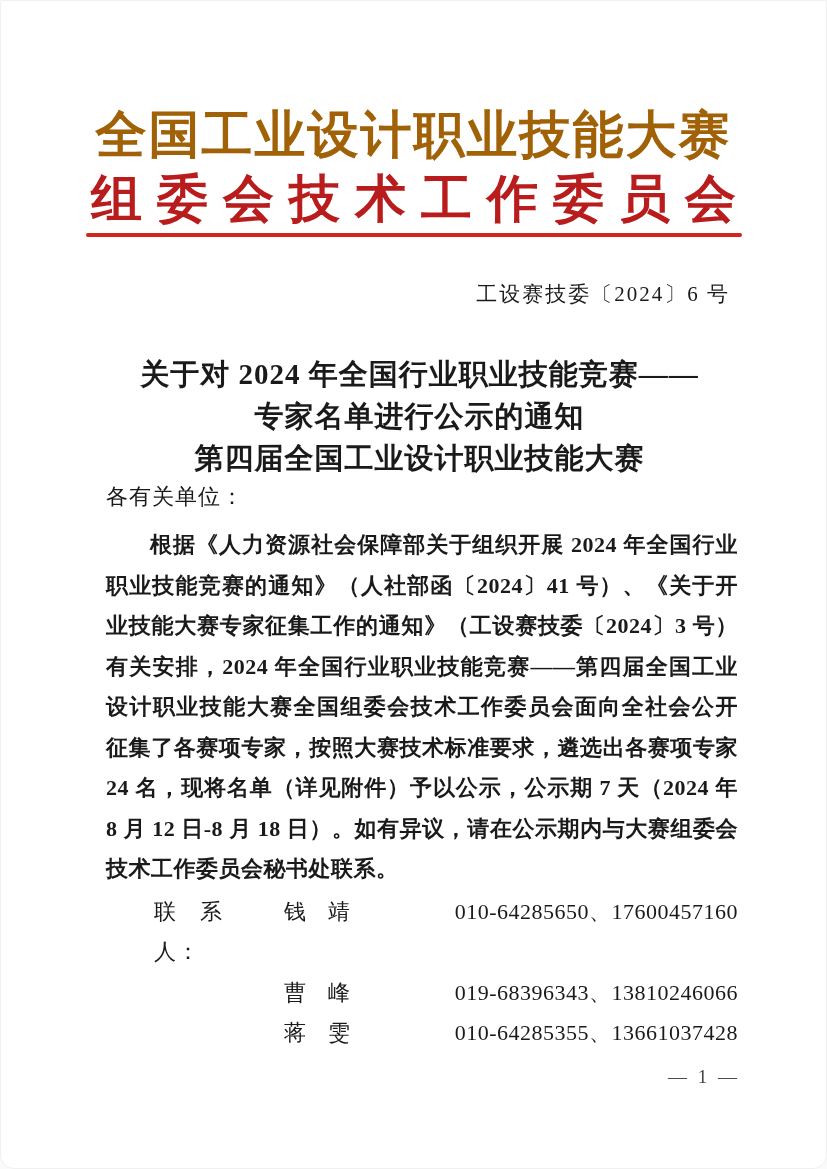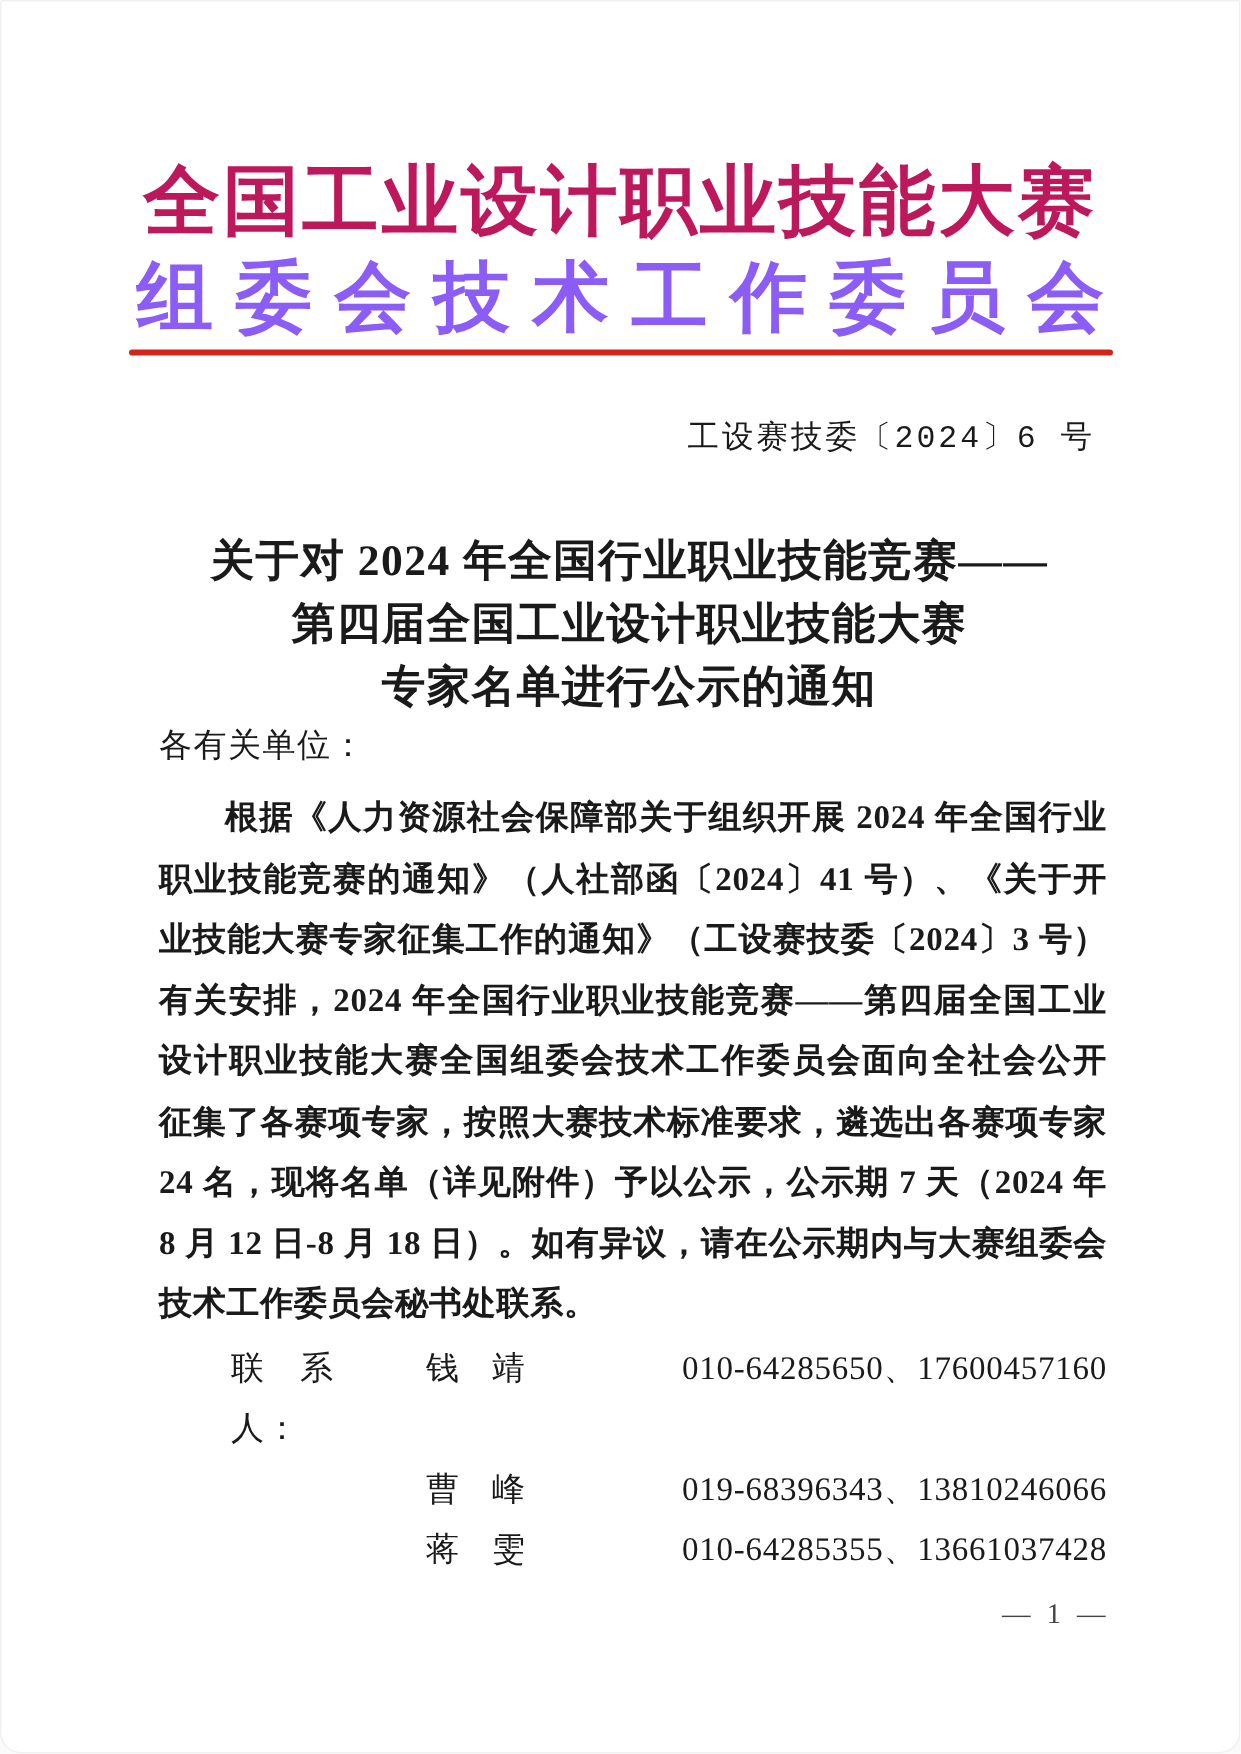--- a/index.html
+++ b/index.html
@@ -13,34 +13,34 @@
     border: 1px solid #f0f0f0;
     border-radius: 2px 2px 14px 14px;
     font-family: "Liberation Serif", "DejaVu Serif", serif;
     color: #1a1a1a;
     overflow: hidden;
   }
   
   .letterhead { padding-top: 102px; text-align: center; }
   .lh-line1 {
     font-size: 51px; font-weight: bold; line-height: 64px;
-    letter-spacing: 2px; color: #be185d;
+    letter-spacing: 2px; color: #a16207;
   }
   .lh-line2 {
     font-size: 51px; font-weight: bold; line-height: 64px;
-    letter-spacing: 15px; padding-left: 15px; color: #8b5cf6;
+    letter-spacing: 15px; padding-left: 15px; color: #b91c1c;
   }
   .red-rule {
     width: 656px; height: 4px; background: #d2251c;
     margin: 2px auto 0 auto; border-radius: 2px;
   }
   
   .doc-number {
     margin-top: 42px; text-align: right; padding-right: 96px;
-    font-size: 21px; line-height: 30px; letter-spacing: 2px; font-family: Liberation Mono, monospace;
+    font-size: 21px; line-height: 30px; letter-spacing: 2px;
   }
   
   .title-block { margin-top: 44px; text-align: center; }
   .title-line {
     font-size: 29px; font-weight: bold; line-height: 42px; letter-spacing: 1px; padding-left: 12px;
   }
   
   .content { padding: 0 88px 0 105px; font-size: 22px; }
   .salutation { line-height: 36px; letter-spacing: 1px; }
   .body-para { margin-top: 10px; font-weight: bold; }
@@ -71,22 +71,22 @@
     <div class="lh-line1">全国工业设计职业技能大赛</div>
     <div class="lh-line2">组委会技术工作委员会</div>
   </div>
 
   <div class="red-rule"></div>
 
   <div class="doc-number">工设赛技委〔2024〕6 号</div>
 
   <div class="title-block">
     <div class="title-line">关于对 2024 年全国行业职业技能竞赛——</div>
+    <div class="title-line">专家名单进行公示的通知</div>
     <div class="title-line">第四届全国工业设计职业技能大赛</div>
-    <div class="title-line">专家名单进行公示的通知</div>
   </div>
 
   <div class="content">
 
     <div class="salutation">各有关单位：</div>
 
     <div class="body-para">
       <div class="body-line indent">根据《人力资源社会保障部关于组织开展 2024 年全国行业</div>
       <div class="body-line">职业技能竞赛的通知》（人社部函〔2024〕41 号）、《关于开</div>
       <div class="body-line">业技能大赛专家征集工作的通知》（工设赛技委〔2024〕3 号）</div>

